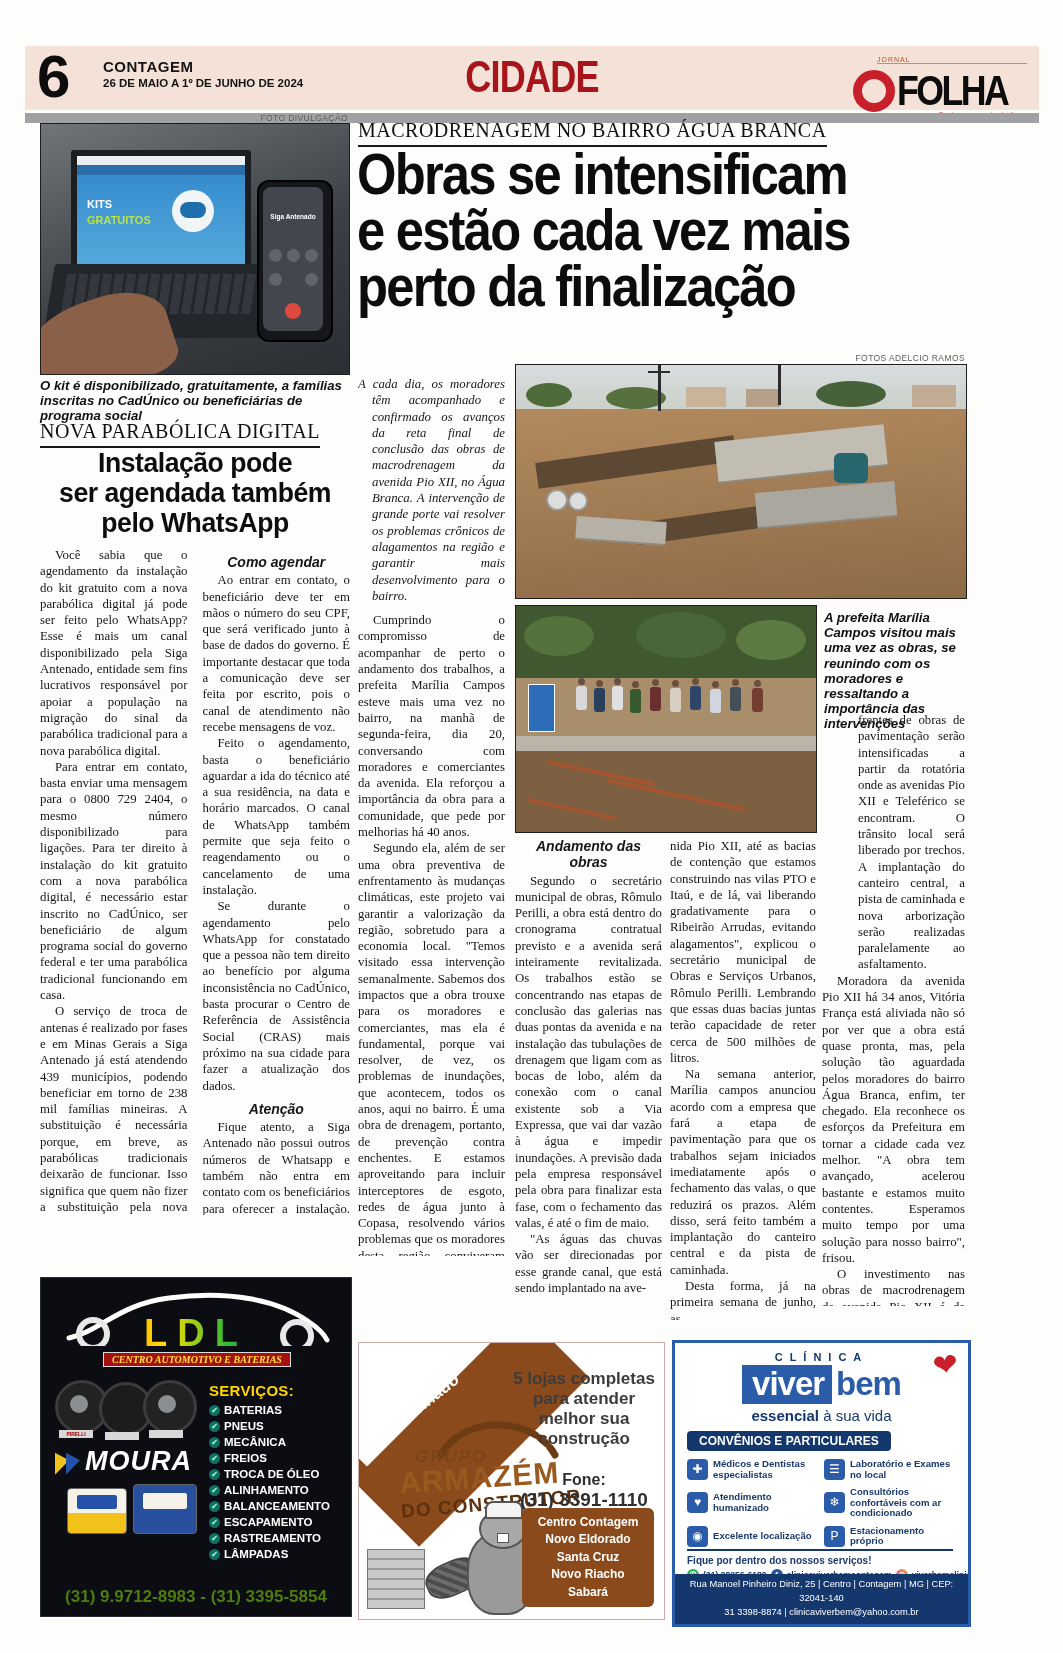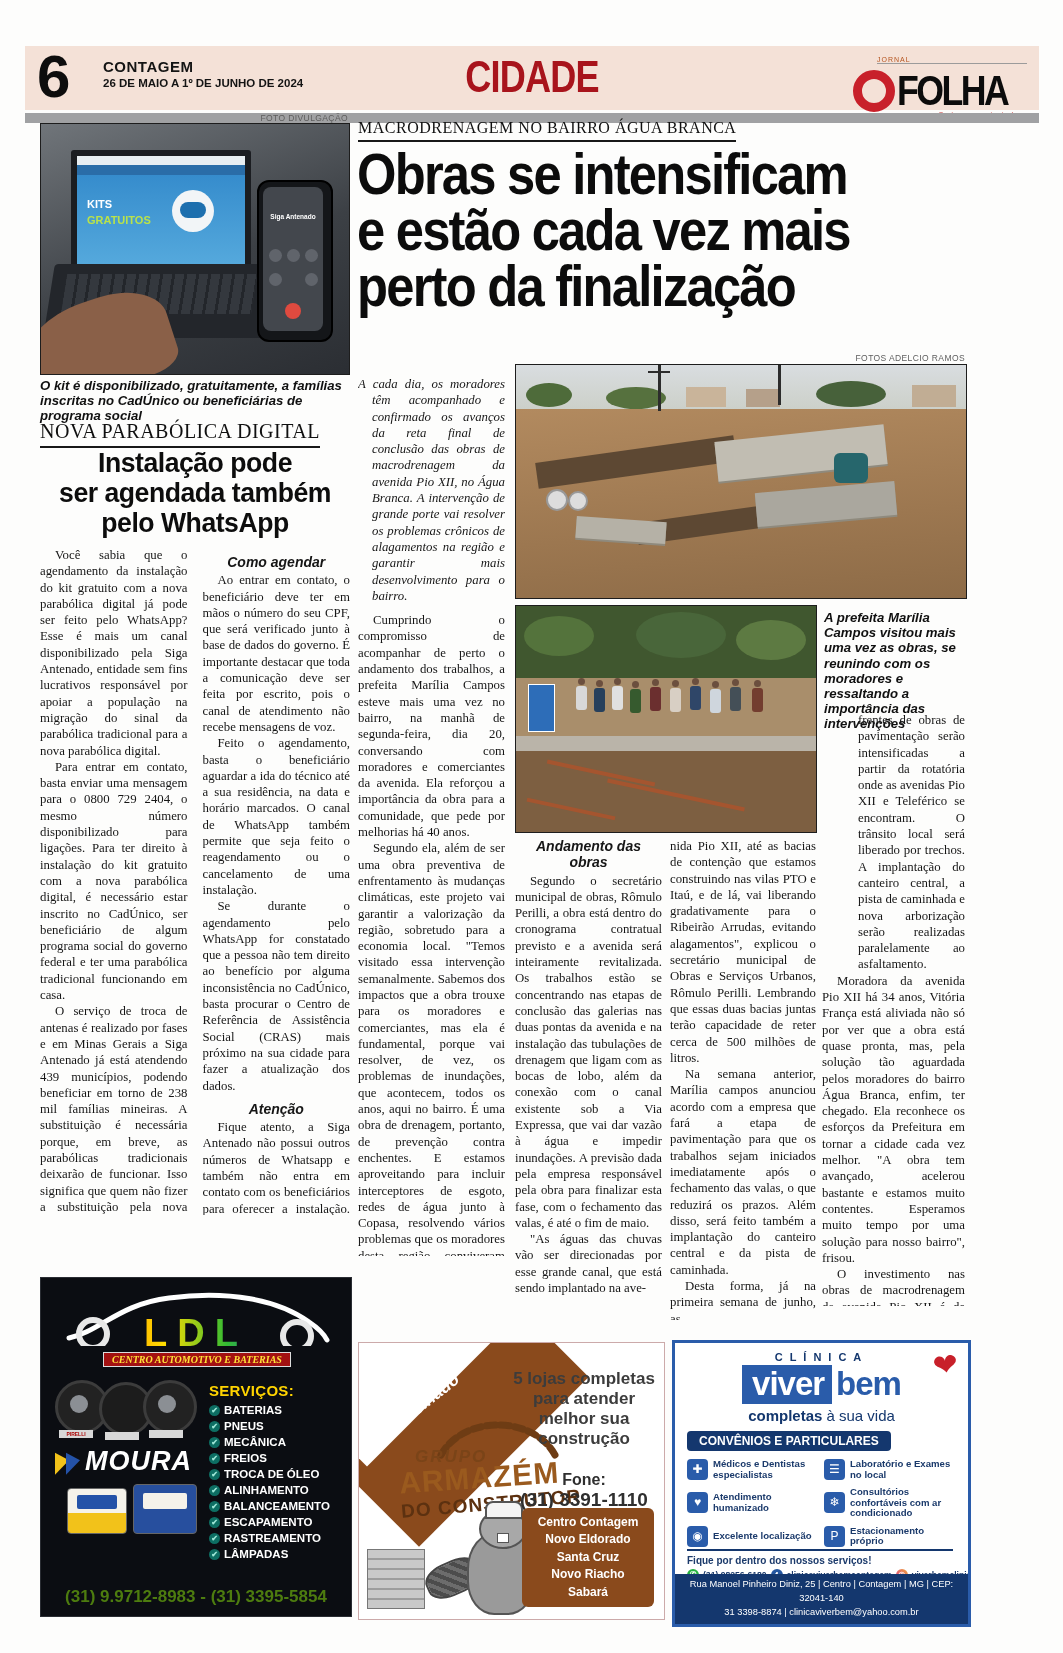--- a/index.html
+++ b/index.html
@@ -27,21 +27,21 @@
   .credit{font-size:8.5px;color:#5d5d5d;letter-spacing:.4px;text-align:right;}
   .caption{font-weight:700;font-style:italic;font-size:13.2px;line-height:1.15;color:#101010;}
   .kicker{font-family:"Liberation Serif",serif;color:#101010;border-bottom:2px solid #181818;padding-bottom:3px;display:inline-block;letter-spacing:.5px;}
   .photo{border:1px solid #1d1d1d;overflow:hidden;background:#888;}
   
   .l-kicker{left:40px;top:420px;font-size:20px;}
   .l-headline{left:40px;top:448px;width:310px;text-align:center;font-size:28px;line-height:1.07;font-weight:800;letter-spacing:-.5px;transform:scaleX(.95);transform-origin:center top;color:#0d0d0d;}
   .l-cols{left:40px;top:547px;width:310px;height:668px;display:flex;gap:15px;}
   .l-col{width:148px;height:100%;}
   
-  .m-kicker{left:358px;top:119px;font-size:16px;text-align:right;}
+  .m-kicker{left:358px;top:119px;font-size:20px;text-align:right;}
   .m-headline{left:357px;top:147px;width:700px;font-size:57px;line-height:.98;font-weight:800;letter-spacing:-2px;transform:scaleX(.89);transform-origin:left top;color:#0c0c0c;}
   .m-credit{left:515px;top:353px;width:450px;}
   .m-caption{left:824px;top:610px;width:141px;}
   .colA{left:358px;top:368px;width:147px;height:888px;}
   .colB{left:515px;top:838px;width:147px;height:482px;}
   .colC{left:670px;top:838px;width:146px;height:482px;}
   .colD{left:822px;top:712px;width:143px;height:594px;}
   
   .ph-left{left:40px;top:123px;width:308px;height:250px;background:linear-gradient(160deg,#70757a,#3c4045 55%,#2b2e33);}
   .lp-screen{left:30px;top:26px;width:168px;height:112px;background:linear-gradient(#2f86c9,#56aadd);border:6px solid #1b1d21;border-radius:3px;}
@@ -419,21 +419,21 @@
   </div>
 </div>
 
 <div class="abs ad-vb">
   <div class="abs vb-clinica">CLÍNICA</div>
   <div class="vb-heart">❤</div>
   <div class="abs vb-brand">
     <span class="vb-viver">viver</span><span class="vb-bem">bem</span>
   </div>
   <div class="abs vb-tag">
-    <b>completas</b><span> à sua vida</span>
+    <b>essencial</b><span> à sua vida</span>
   </div>
   <div class="vb-pill">CONVÊNIOS E PARTICULARES</div>
   <div class="vb-grid">
     <div class="vb-item">
         <span class="vb-ic">✚</span>
         <span class="vb-lbl">Médicos e Dentistas especialistas</span>
       </div>
     <div class="vb-item">
         <span class="vb-ic">☰</span>
         <span class="vb-lbl">Laboratório e Exames no local</span>

